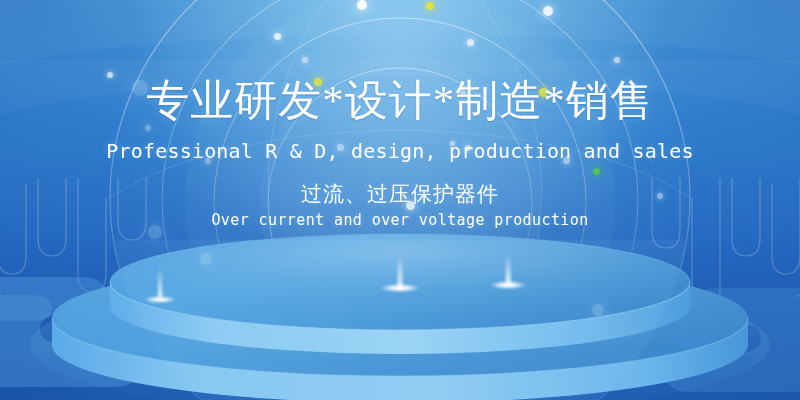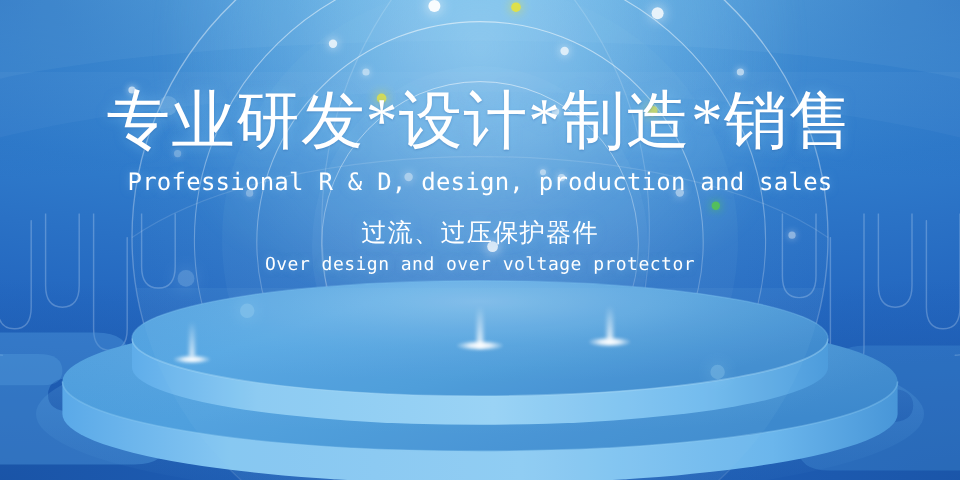--- a/index.html
+++ b/index.html
@@ -126,21 +126,21 @@
     top: 0;
     width: 800px;
     text-align: center;
     pointer-events: none;
   }
   .headline {
     position: absolute;
     top: 72px;
     width: 800px;
     font-family: "Liberation Serif", "DejaVu Serif", serif;
-    font-size: 53px;
+    font-size: 43px;
     line-height: 58px;
     letter-spacing: 1px;
     color: #ffffff;
     text-shadow: 0 0 10px rgba(120,190,240,0.65), 0 1px 2px rgba(20,70,140,0.35);
     white-space: nowrap;
   }
   .sub-en-1 {
     position: absolute;
     top: 138px;
     width: 800px;
@@ -359,16 +359,16 @@
       <div class="pt" style="left: 200px; top: 253px; width: 12px; height: 12px; background: rgb(159, 212, 242); opacity: 0.4; box-shadow: rgb(159, 212, 242) 0px 0px 13.2px;"></div>
       <div class="pt" style="left: 592px; top: 304px; width: 12px; height: 12px; background: rgb(159, 212, 242); opacity: 0.35; box-shadow: rgb(159, 212, 242) 0px 0px 13.2px;"></div>
       <div class="pt" style="left: 132px; top: 80px; width: 16px; height: 16px; background: rgb(191, 226, 248); opacity: 0.28; box-shadow: rgb(191, 226, 248) 0px 0px 17.6px;"></div>
       <div class="pt" style="left: 148px; top: 225px; width: 14px; height: 14px; background: rgb(191, 226, 248); opacity: 0.25; box-shadow: rgb(191, 226, 248) 0px 0px 15.4px;"></div>
     </div>
 
   <div class="text-block">
     <div class="headline">专业研发*设计*制造*销售</div>
     <div class="sub-en-1">Professional R &amp; D, design, production and sales</div>
     <div class="headline-2">过流、过压保护器件</div>
-    <div class="sub-en-2">Over design and over voltage protector</div>
+    <div class="sub-en-2">Over current and over voltage production</div>
   </div>
 
 </div>
 
 </body></html>

